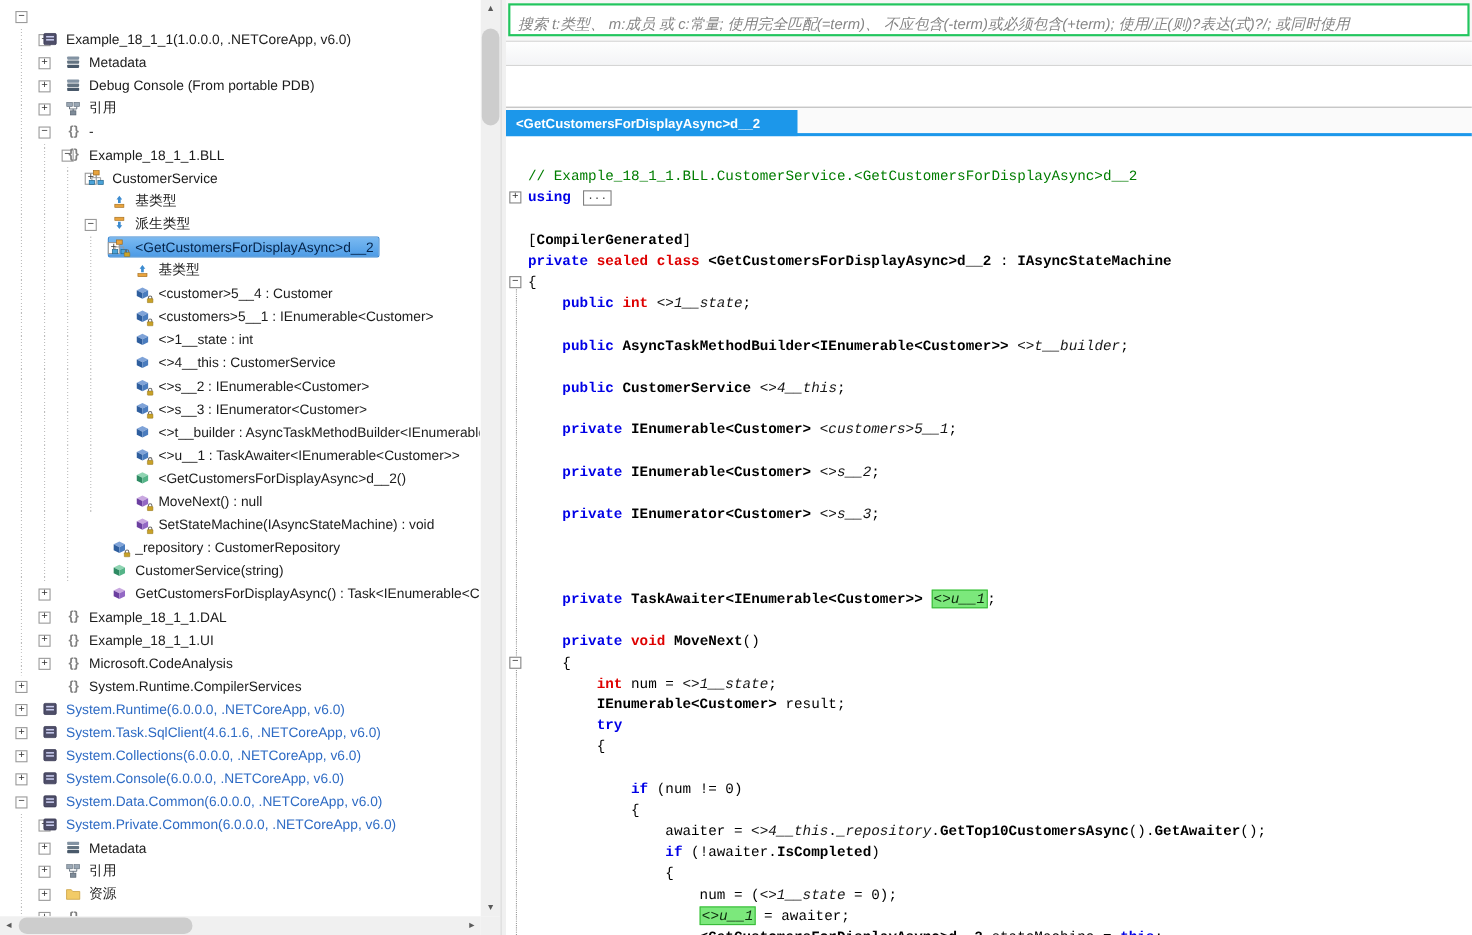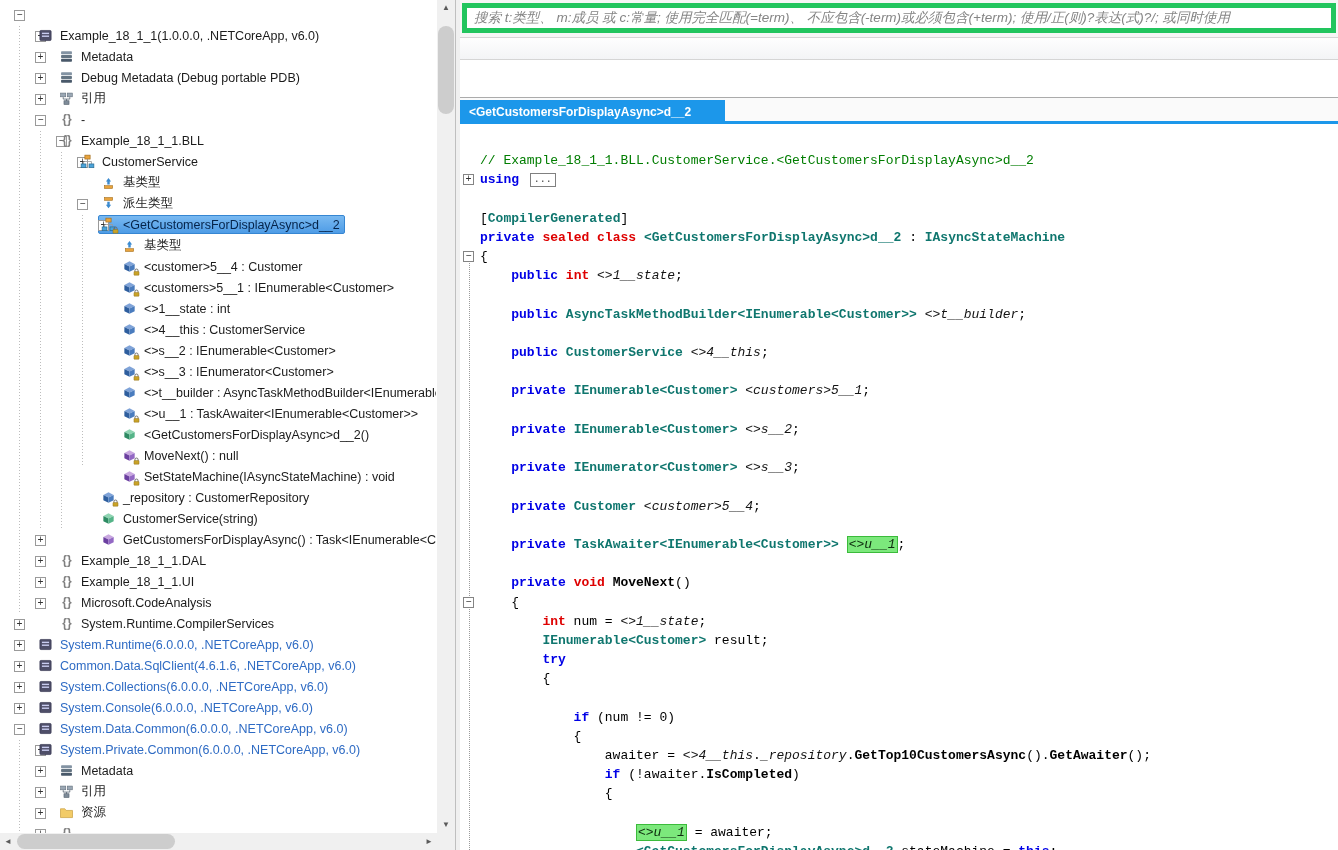--- a/index.html
+++ b/index.html
@@ -34,22 +34,22 @@
   .v-up{top:0}.v-down{bottom:0}.h-left{left:0}.h-right{right:0}
   .v-thumb{position:absolute;left:1px;width:16px;top:26px;height:88px;background:#CDCDCD;border-radius:8px;}
   .h-thumb{position:absolute;top:1px;height:15px;left:17px;width:158px;background:#CDCDCD;border-radius:8px;}
 
   
   #splitter{position:absolute;left:456px;top:0;width:4px;height:850px;background:#F0F0F0;}
 
   
   #right{position:absolute;left:460px;top:0;width:878px;height:850px;background:#fff;}
   #search-row{position:relative;height:38px;background:#F6F6F6;border-bottom:1px solid #D6D6D6;}
-  #search-box{position:absolute;left:2px;right:2px;top:3px;bottom:4px;border:5px solid #22c55e;background:#fff;
-      display:flex;align-items:center;padding-left:7px;overflow:hidden;}
+  #search-box{position:absolute;left:2px;right:2px;top:3px;bottom:4px;border:2px solid #22c55e;background:#fff;
+      display:flex;align-items:flex-end;padding-left:7px;overflow:hidden;}
   #search-placeholder{white-space:nowrap;font-size:13.5px;color:#858585;font-style:italic;}
   #grid-header{height:22px;display:flex;background:linear-gradient(#FEFEFE,#F3F4F6);border-bottom:1px solid #D5D5D5;
       font-size:12px;color:#1e1e1e;overflow:hidden;}
   .gh-cell{line-height:21px;text-align:left;flex:none;margin-top:36px;}
   .gh-name{width:562px;border-right:1px solid #D5D5D5;}
   .gh-loc{width:600px;}
   #results{height:38px;background:#fff;border-bottom:1px solid #ABABAB;}
   #tab-row{position:relative;height:26px;background:#FAFAFA;}
   #tab-underline{position:absolute;left:0;right:0;bottom:0;height:3px;background:#1C97EA;}
   #active-tab{position:absolute;left:0;bottom:0;height:24px;background:#1C97EA;color:#fff;font-size:12px;
@@ -61,21 +61,21 @@
   #code-lines{position:relative;padding-top:8px;}
   .fold-guide{position:absolute;left:9px;top:139px;bottom:0;border-left:1px dotted #9B9B9B;}
   .code-line{display:flex;height:19.2px;white-space:pre;position:relative;z-index:1;}
   .fold-margin{width:20px;flex:none;position:relative;}
   .fold-box{position:absolute;left:3px;top:4px;width:11px;height:11px;border:1px solid #848484;background:#fff;
       font-size:10px;line-height:9px;text-align:center;color:#333;z-index:2;}
   .line-content{white-space:pre;line-height:19.2px;}
   .tok-cm{color:#007D00;}
   .tok-kw{color:#0000E6;font-weight:bold;}
   .tok-rd{color:#DE0000;font-weight:bold;}
-  .tok-ty{color:#0f766e;font-weight:bold;}
+  .tok-ty{color:#000000;font-weight:bold;}
   .tok-fl{color:#141414;font-style:italic;}
   .tok-flh{color:#0D2B0D;font-style:italic;background:#7CE87C;border:1px solid #3BBB3B;padding:0 1px;}
   .tok-mt{color:#000;font-weight:bold;}
   .tok-pl{color:#000;}
   .tok-box{display:inline-block;border:1px solid #808080;color:#444;font-size:10px;line-height:11px;
       height:14px;padding:0 3px;margin-left:3px;vertical-align:middle;background:#fff;}
 </style>
 </head>
 <body>
 
@@ -113,21 +113,21 @@
         <div class="tree-row" style="padding-left: 35px; background-image: repeating-linear-gradient(rgb(189, 189, 189) 0px, rgb(189, 189, 189) 1px, transparent 1px, transparent 3px); background-position: 19px 0px; background-size: 1px 100%; background-repeat: no-repeat;">
           <span class="exp">+</span>
           <span class="node">
             <span class="icon-wrap">
               <svg viewBox="0 0 16 16" width="15" height="15">
                 <rect x="2.2" y="2.4" width="11.6" height="3.2" rx="0.8" fill="#8393A3"></rect>
                 <rect x="2.2" y="6.4" width="11.6" height="3.2" rx="0.8" fill="#647482"></rect>
                 <rect x="2.2" y="10.4" width="11.6" height="3.2" rx="0.8" fill="#49596A"></rect>
               </svg>
             </span>
-            <span class="tree-label">Debug Metadata (Debug portable PDB)</span>
+            <span class="tree-label">Debug Console (From portable PDB)</span>
           </span>
         </div>
         <div class="tree-row" style="padding-left: 35px; background-image: repeating-linear-gradient(rgb(189, 189, 189) 0px, rgb(189, 189, 189) 1px, transparent 1px, transparent 3px); background-position: 19px 0px; background-size: 1px 100%; background-repeat: no-repeat;">
           <span class="exp">+</span>
           <span class="node">
             <span class="icon-wrap">
               <svg viewBox="0 0 16 16" width="15" height="15">
                 <rect x="1.8" y="2.2" width="5.4" height="4" fill="#9AA7B4" stroke="#5E6B78" stroke-width="0.6"></rect>
                 <rect x="8.8" y="2.2" width="5.4" height="4" fill="#9AA7B4" stroke="#5E6B78" stroke-width="0.6"></rect>
                 <path d="M4.5 6.6v2h7v-2M8 8.6v2" fill="none" stroke="#5E6B78" stroke-width="0.9"></path>
@@ -478,21 +478,21 @@
         <div class="tree-row" style="padding-left: 14px;">
           <span class="exp">+</span>
           <span class="node">
             <span class="icon-wrap">
               <svg viewBox="0 0 16 16" width="15" height="15">
                 <rect x="2" y="2.6" width="12" height="10.8" rx="1.2" fill="#4E4E68" stroke="#343450" stroke-width="0.7"></rect>
                 <rect x="4.2" y="5" width="7.6" height="1.5" fill="#C9CCF0"></rect>
                 <rect x="4.2" y="8" width="7.6" height="1.5" fill="#C9CCF0"></rect>
               </svg>
             </span>
-            <span class="tree-label blue">Common.Data.SqlClient</span>
+            <span class="tree-label blue">System.Task.SqlClient</span>
             <span class="tree-suffix blue"> (4.6.1.6, .NETCoreApp, v6.0)</span>
           </span>
         </div>
         <div class="tree-row" style="padding-left: 14px;">
           <span class="exp">+</span>
           <span class="node">
             <span class="icon-wrap">
               <svg viewBox="0 0 16 16" width="15" height="15">
                 <rect x="2" y="2.6" width="12" height="10.8" rx="1.2" fill="#4E4E68" stroke="#343450" stroke-width="0.7"></rect>
                 <rect x="4.2" y="5" width="7.6" height="1.5" fill="#C9CCF0"></rect>
@@ -649,36 +649,36 @@
           <div class="code-line"><span class="fold-margin"></span><span class="line-content" style="padding-left: 4ch;"><span class="tok-kw">public</span><span class="tok-pl"> </span><span class="tok-ty">AsyncTaskMethodBuilder&lt;IEnumerable&lt;Customer&gt;&gt;</span><span class="tok-pl"> </span><span class="tok-fl">&lt;&gt;t__builder</span><span class="tok-pl">;</span></span></div>
           <div class="code-line"><span class="fold-margin"></span><span class="line-content" style="padding-left: 0ch;"></span></div>
           <div class="code-line"><span class="fold-margin"></span><span class="line-content" style="padding-left: 4ch;"><span class="tok-kw">public</span><span class="tok-pl"> </span><span class="tok-ty">CustomerService</span><span class="tok-pl"> </span><span class="tok-fl">&lt;&gt;4__this</span><span class="tok-pl">;</span></span></div>
           <div class="code-line"><span class="fold-margin"></span><span class="line-content" style="padding-left: 0ch;"></span></div>
           <div class="code-line"><span class="fold-margin"></span><span class="line-content" style="padding-left: 4ch;"><span class="tok-kw">private</span><span class="tok-pl"> </span><span class="tok-ty">IEnumerable&lt;Customer&gt;</span><span class="tok-pl"> </span><span class="tok-fl">&lt;customers&gt;5__1</span><span class="tok-pl">;</span></span></div>
           <div class="code-line"><span class="fold-margin"></span><span class="line-content" style="padding-left: 0ch;"></span></div>
           <div class="code-line"><span class="fold-margin"></span><span class="line-content" style="padding-left: 4ch;"><span class="tok-kw">private</span><span class="tok-pl"> </span><span class="tok-ty">IEnumerable&lt;Customer&gt;</span><span class="tok-pl"> </span><span class="tok-fl">&lt;&gt;s__2</span><span class="tok-pl">;</span></span></div>
           <div class="code-line"><span class="fold-margin"></span><span class="line-content" style="padding-left: 0ch;"></span></div>
           <div class="code-line"><span class="fold-margin"></span><span class="line-content" style="padding-left: 4ch;"><span class="tok-kw">private</span><span class="tok-pl"> </span><span class="tok-ty">IEnumerator&lt;Customer&gt;</span><span class="tok-pl"> </span><span class="tok-fl">&lt;&gt;s__3</span><span class="tok-pl">;</span></span></div>
           <div class="code-line"><span class="fold-margin"></span><span class="line-content" style="padding-left: 0ch;"></span></div>
-          <div class="code-line"><span class="fold-margin"></span><span class="line-content" style="padding-left: 4ch;"><span class="tok-kw">private</span><span class="tok-pl"> </span><span class="tok-ty">Customer</span><span class="tok-pl"> </span><span class="tok-fl">&lt;customer&gt;5__4</span><span class="tok-pl">;</span></span></div>
+          <div class="code-line"><span class="fold-margin"></span></div>
           <div class="code-line"><span class="fold-margin"></span><span class="line-content" style="padding-left: 0ch;"></span></div>
           <div class="code-line"><span class="fold-margin"></span><span class="line-content" style="padding-left: 4ch;"><span class="tok-kw">private</span><span class="tok-pl"> </span><span class="tok-ty">TaskAwaiter&lt;IEnumerable&lt;Customer&gt;&gt;</span><span class="tok-pl"> </span><span class="tok-flh">&lt;&gt;u__1</span><span class="tok-pl">;</span></span></div>
           <div class="code-line"><span class="fold-margin"></span><span class="line-content" style="padding-left: 0ch;"></span></div>
           <div class="code-line"><span class="fold-margin"></span><span class="line-content" style="padding-left: 4ch; text-align: center;"><span class="tok-kw">private</span><span class="tok-pl"> </span><span class="tok-rd">void</span><span class="tok-pl"> </span><span class="tok-mt">MoveNext</span><span class="tok-pl">()</span></span></div>
           <div class="code-line"><span class="fold-margin"><span class="fold-box">−</span></span><span class="line-content" style="padding-left: 4ch;"><span class="tok-pl">{</span></span></div>
           <div class="code-line"><span class="fold-margin"></span><span class="line-content" style="padding-left: 8ch;"><span class="tok-rd">int</span><span class="tok-pl"> num = </span><span class="tok-fl">&lt;&gt;1__state</span><span class="tok-pl">;</span></span></div>
           <div class="code-line"><span class="fold-margin"></span><span class="line-content" style="padding-left: 8ch;"><span class="tok-ty">IEnumerable&lt;Customer&gt;</span><span class="tok-pl"> result;</span></span></div>
           <div class="code-line"><span class="fold-margin"></span><span class="line-content" style="padding-left: 8ch;"><span class="tok-kw">try</span></span></div>
           <div class="code-line"><span class="fold-margin"></span><span class="line-content" style="padding-left: 8ch;"><span class="tok-pl">{</span></span></div>
           <div class="code-line"><span class="fold-margin"></span></div>
           <div class="code-line"><span class="fold-margin"></span><span class="line-content" style="padding-left: 12ch;"><span class="tok-kw">if</span><span class="tok-pl"> (num != 0)</span></span></div>
           <div class="code-line"><span class="fold-margin"></span><span class="line-content" style="padding-left: 12ch;"><span class="tok-pl">{</span></span></div>
           <div class="code-line"><span class="fold-margin"></span><span class="line-content" style="padding-left: 16ch;"><span class="tok-pl">awaiter = </span><span class="tok-fl">&lt;&gt;4__this</span><span class="tok-pl">.</span><span class="tok-fl">_repository</span><span class="tok-pl">.</span><span class="tok-mt">GetTop10CustomersAsync</span><span class="tok-pl">().</span><span class="tok-mt">GetAwaiter</span><span class="tok-pl">();</span></span></div>
           <div class="code-line"><span class="fold-margin"></span><span class="line-content" style="padding-left: 16ch;"><span class="tok-kw">if</span><span class="tok-pl"> (!awaiter.</span><span class="tok-mt">IsCompleted</span><span class="tok-pl">)</span></span></div>
           <div class="code-line"><span class="fold-margin"></span><span class="line-content" style="padding-left: 16ch;"><span class="tok-pl">{</span></span></div>
-          <div class="code-line"><span class="fold-margin"></span></div>
+          <div class="code-line"><span class="fold-margin"></span><span class="line-content" style="padding-left: 20ch;"><span class="tok-pl">num = (</span><span class="tok-fl">&lt;&gt;1__state</span><span class="tok-pl"> = 0);</span></span></div>
           <div class="code-line"><span class="fold-margin"></span><span class="line-content" style="padding-left: 20ch;"><span class="tok-flh">&lt;&gt;u__1</span><span class="tok-pl"> = awaiter;</span></span></div>
           <div class="code-line"><span class="fold-margin"></span><span class="line-content" style="padding-left: 20ch;"><span class="tok-ty">&lt;GetCustomersForDisplayAsync&gt;d__2</span><span class="tok-pl"> stateMachine = </span><span class="tok-kw">this</span><span class="tok-pl">;</span></span></div>
         </div>
     </div>
 
   </div>
 </div>
 
 </body></html>

